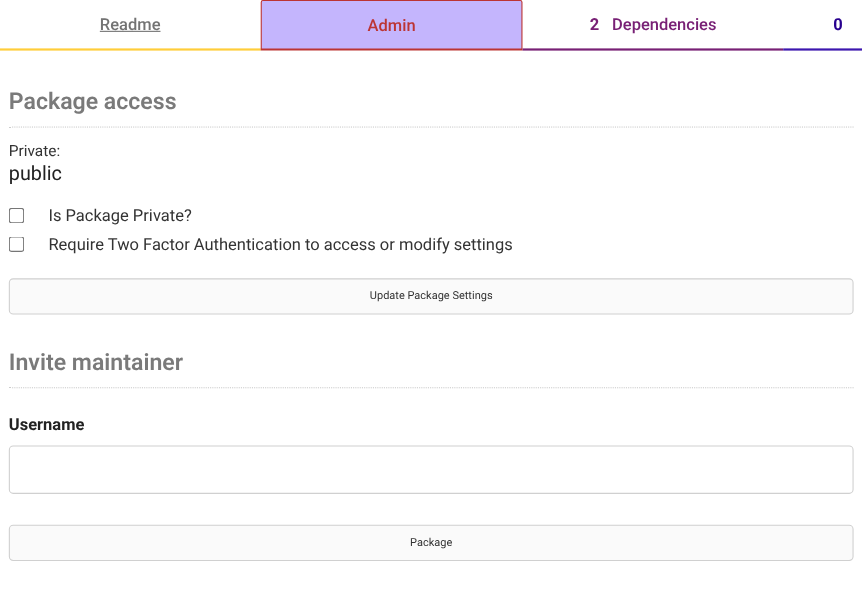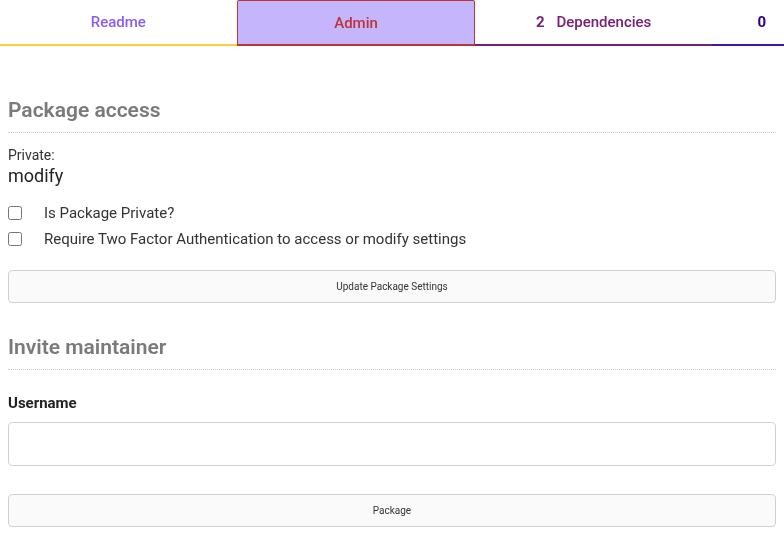--- a/index.html
+++ b/index.html
@@ -23,22 +23,23 @@
       flex: 1;
       text-align: center;
       padding: 13px 0 12px 0;
       font-size: 15px;
       font-weight: 500;
       border-bottom: 2px solid #ccc;
       cursor: pointer;
       position: relative;
     }
     .tab-readme {
-      color: #8b5cf6;
+      color: #737373;
       border-bottom: 2px solid #ffcd3a;
+      text-decoration: underline;
     }
     .tab-admin {
       color: #bc3433;
       background: #c4b5fd;
       border: 1px solid #bc3433;
       border-bottom: 2px solid #bc3433;
       border-top-left-radius: 2px;
       border-top-right-radius: 2px;
     }
     .tab-deps {
@@ -51,21 +52,21 @@
     }
     .tab-extra {
       flex: 0 0 72px;
       color: #28008f;
       border-bottom: 2px solid #3d17af;
       text-align: right;
       padding-right: 18px;
       font-weight: 700;
     }
     .content {
-      padding: 20px 8px 0 8px;
+      padding: 3px 8px 0 8px;
     }
     h2 {
       font-size: 21px;
       font-weight: 600;
       color: #7a7a7a;
       margin-top: 32px;
       margin-bottom: 10px;
     }
     .divider {
       border: none;
@@ -146,21 +147,21 @@
     <span>0</span>
   </div>
 </div>
 
 <div class="content">
 
   <h2>Package access</h2>
   <hr class="divider">
 
   <div class="status-label">Private:</div>
-  <div class="status-value">modify</div>
+  <div class="status-value">public</div>
 
   <label class="checkbox-row">
     <input type="checkbox" style="">
     <span>Is Package Private?</span>
   </label>
 
   <label class="checkbox-row">
     <input type="checkbox" style="">
     <span>Require Two Factor Authentication to access or modify settings</span>
   </label>

